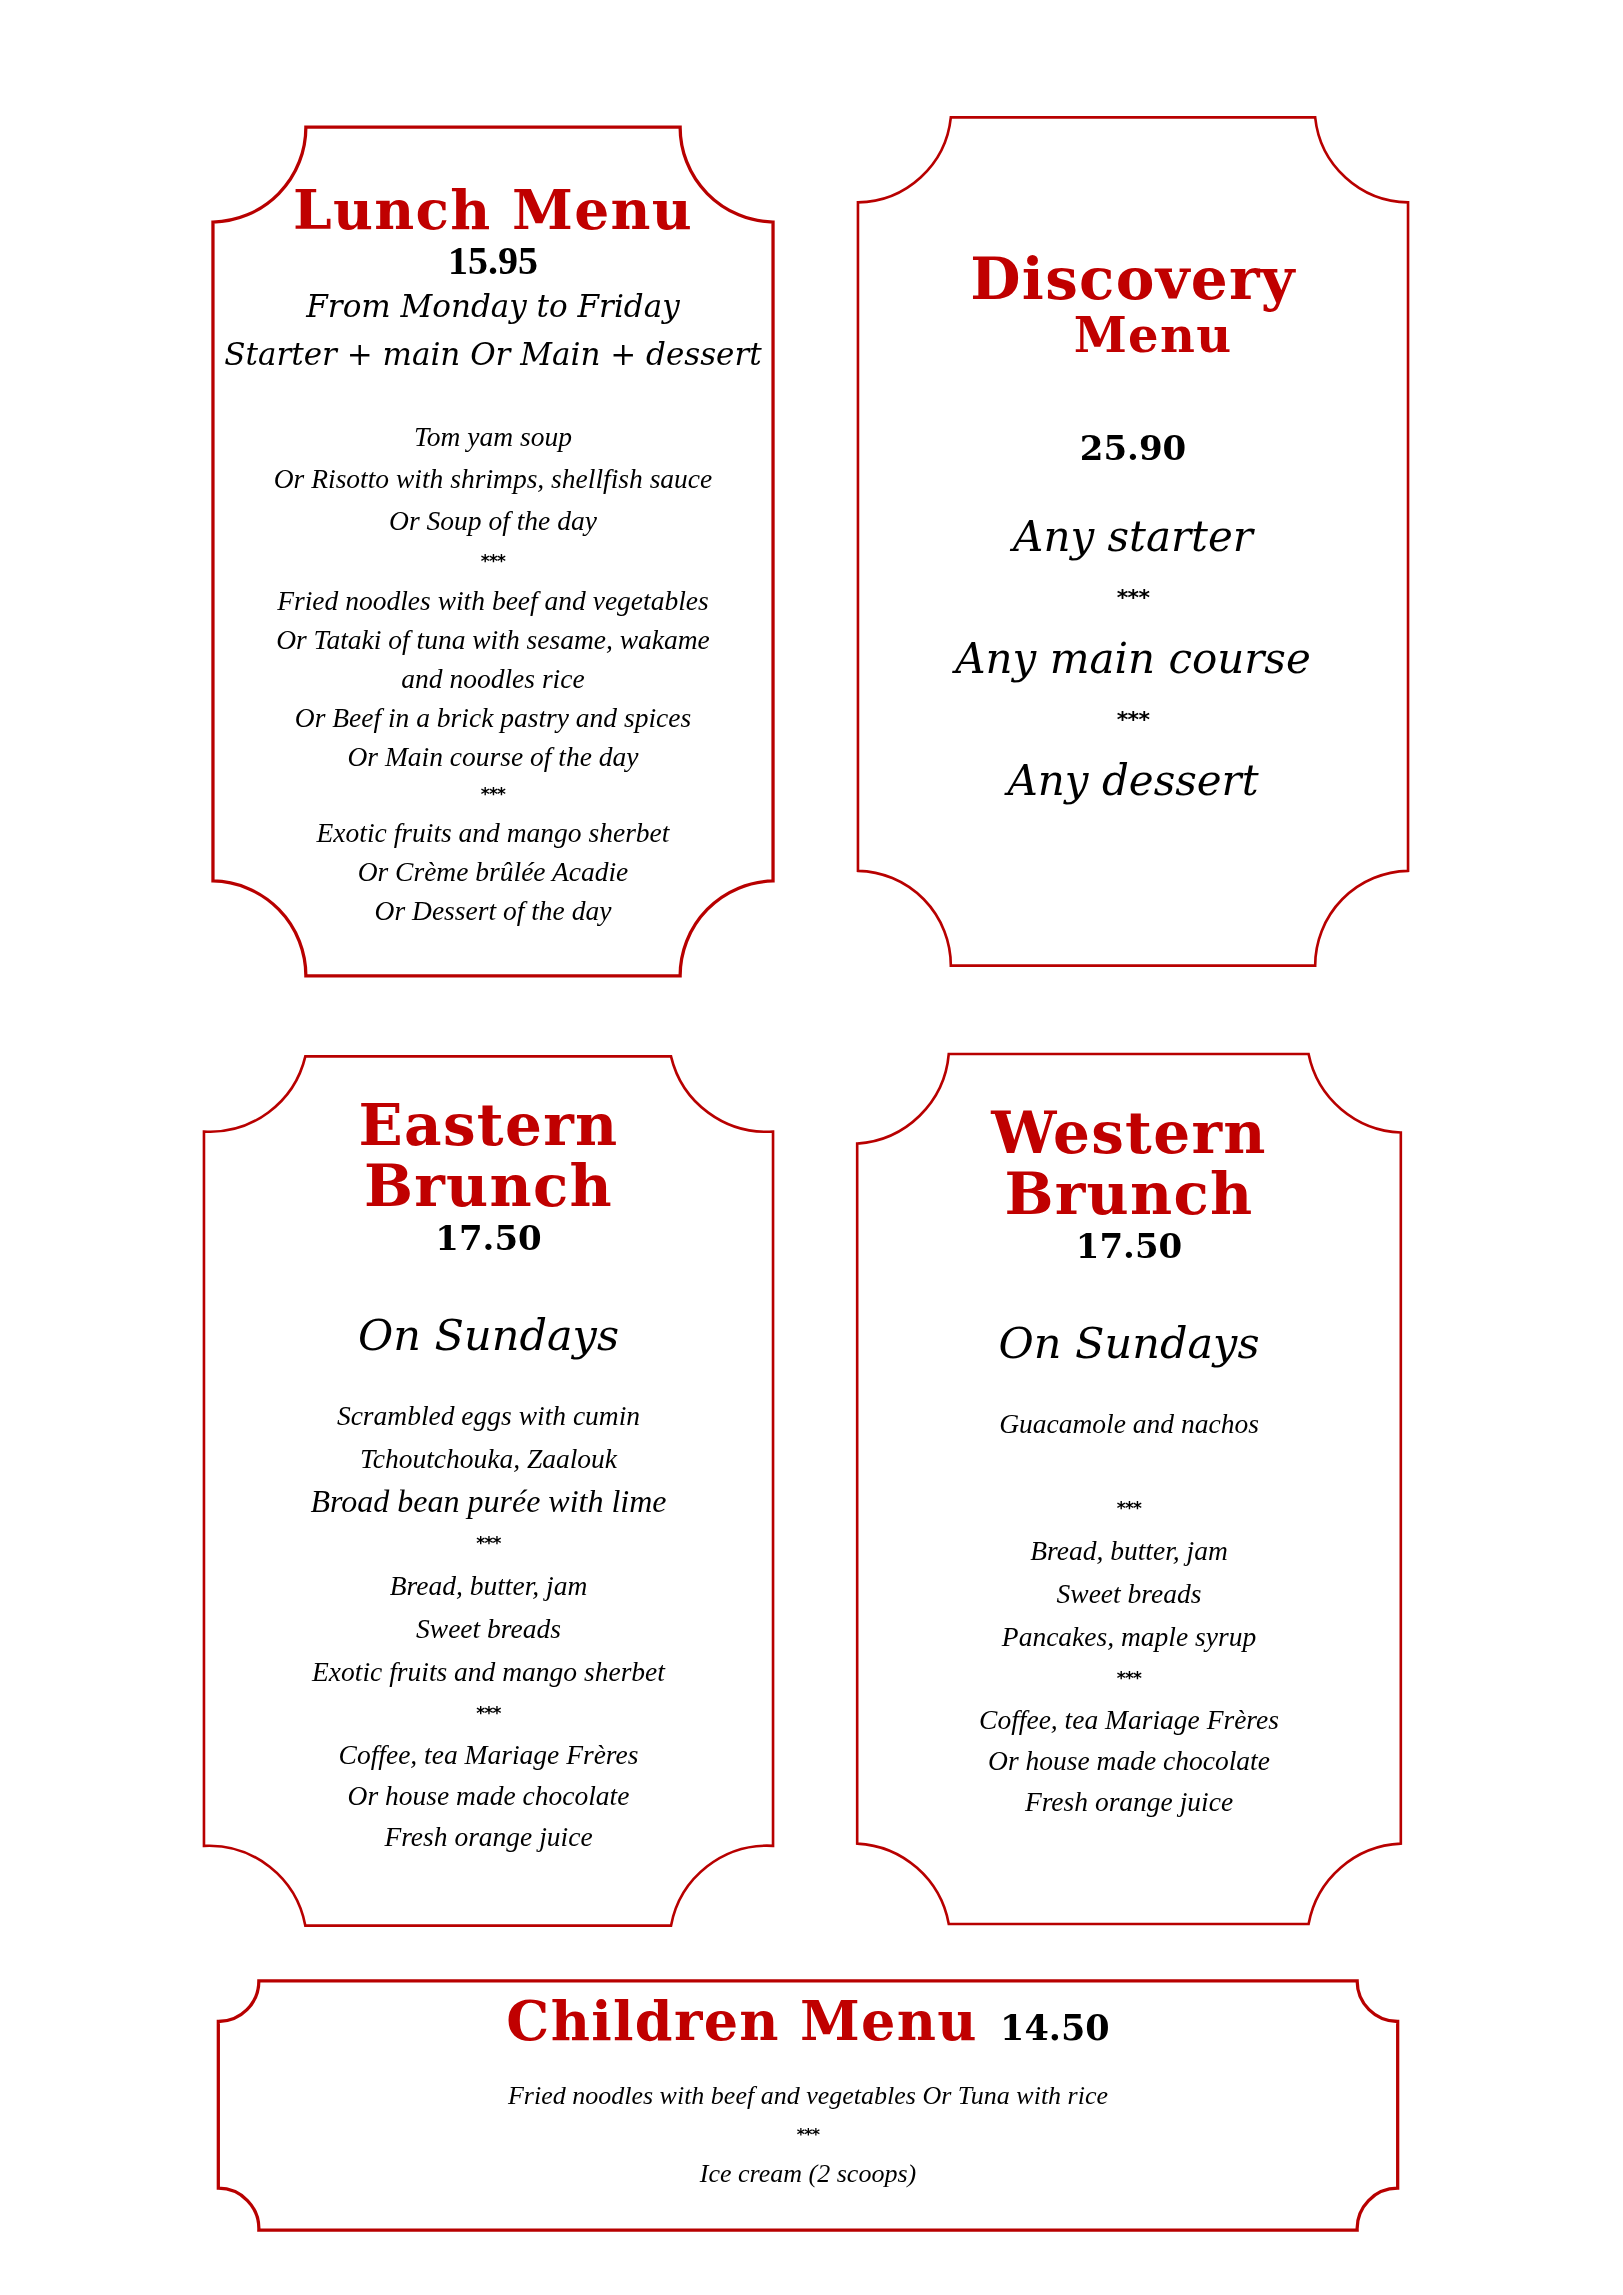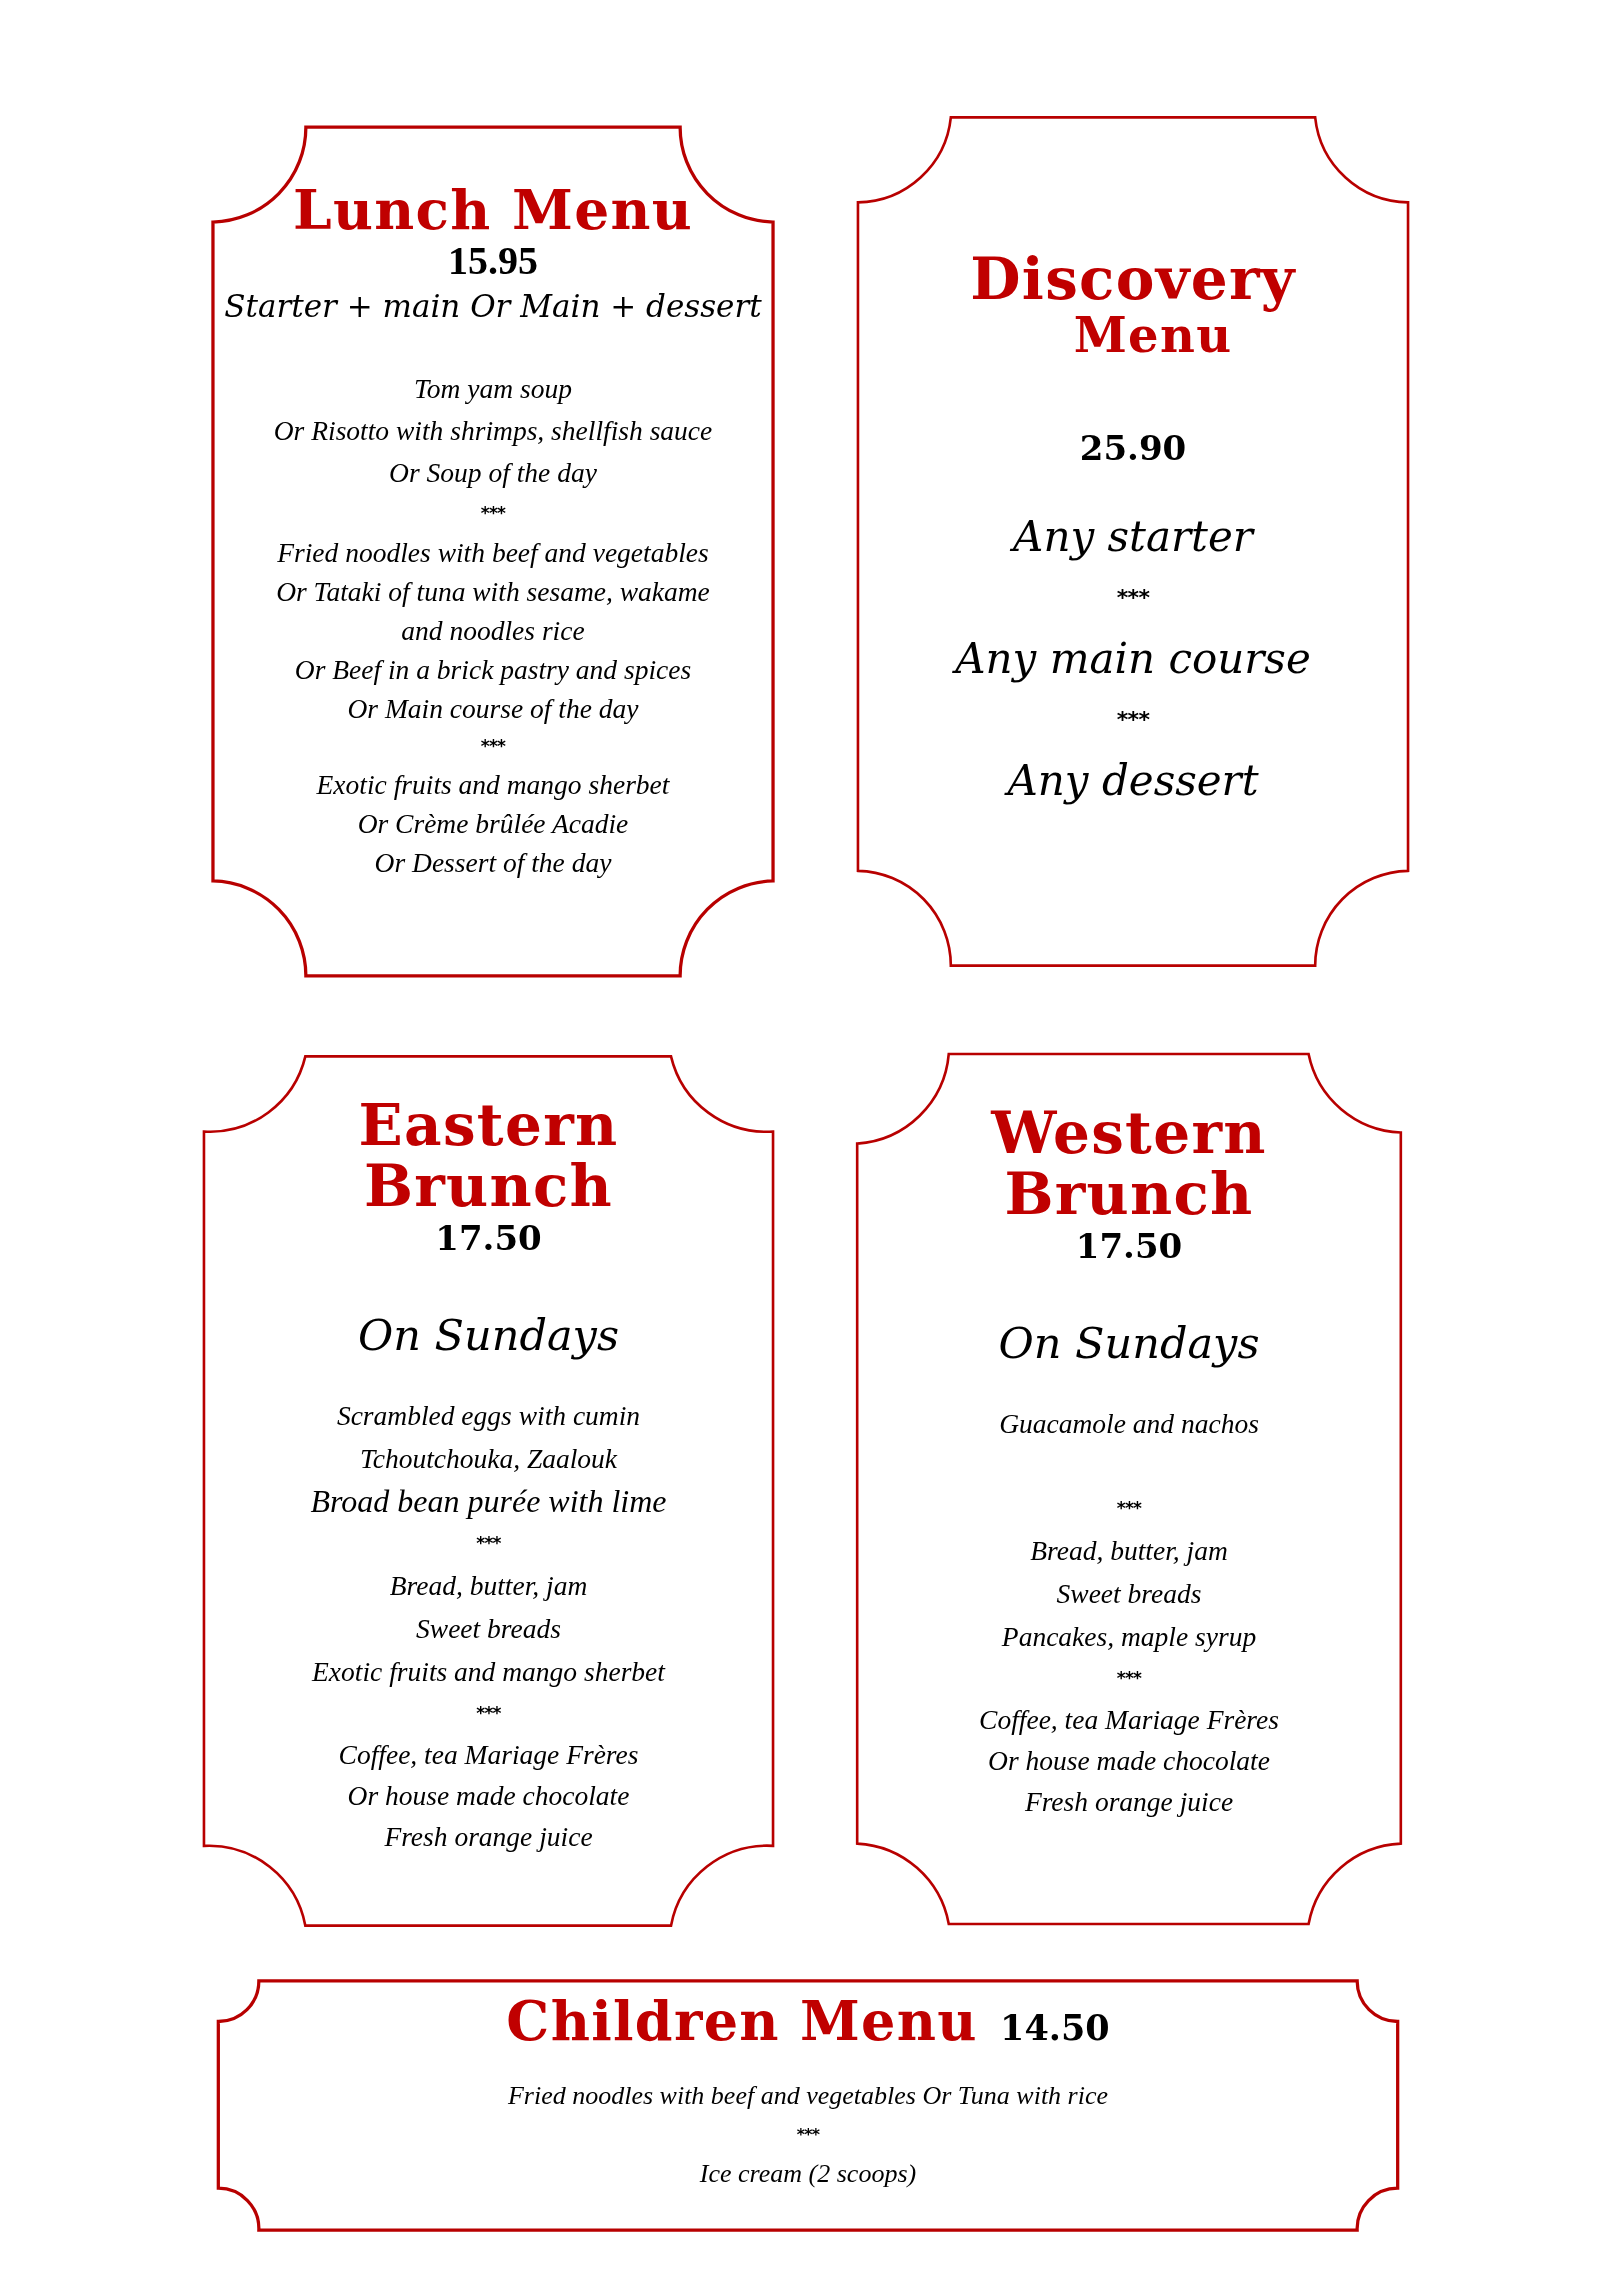--- a/index.html
+++ b/index.html
@@ -32,20 +32,21 @@
 </head>
 <body>
 
 <div class="panel" style="left:211px; top:125px; width:564px; height:951px;">
   <svg class="frame" width="564" height="853" viewBox="0 0 862 1303">
     <path d="M145,3 L717,3 A145,145 0 0 0 859,148 L859,1155 A145,145 0 0 0 717,1300 L145,1300 A145,145 0 0 0 3,1155 L3,148 A145,145 0 0 0 145,3 Z" fill="none" stroke="#b80000" stroke-width="5"></path>
   </svg>
   <div class="content" style="top:56px;">
     <h1 class="title" style="font-size:55px;">Lunch Menu</h1>
     <p class="price" style="font-size:40px; line-height:43px;font-family:Liberation Serif, serif;">15.95</p>
+    <p class="script" style="font-size:31px; line-height:48px;">From Monday to Friday</p>
     <p class="script" style="font-size:31px; line-height:48px;">Starter + main Or Main + dessert</p>
     <div style="height:38px;"></div>
     <p class="item" style="font-size:27.5px; line-height:42px;">Tom yam soup</p>
     <p class="item" style="font-size:27.5px; line-height:42px;">Or Risotto with shrimps, shellfish sauce</p>
     <p class="item" style="font-size:27.5px; line-height:42px;">Or  Soup of the day</p>
     <p class="sep" style="font-size:17px; line-height:39px;">***</p>
     <p class="item" style="font-size:27.5px; line-height:39px;">Fried noodles with beef and vegetables</p>
     <p class="item" style="font-size:27.5px; line-height:39px;">Or Tataki of tuna with sesame, wakame</p>
     <p class="item" style="font-size:27.5px; line-height:39px;">and noodles rice</p>
     <p class="item" style="font-size:27.5px; line-height:39px;">Or Beef in a brick pastry and spices</p>

